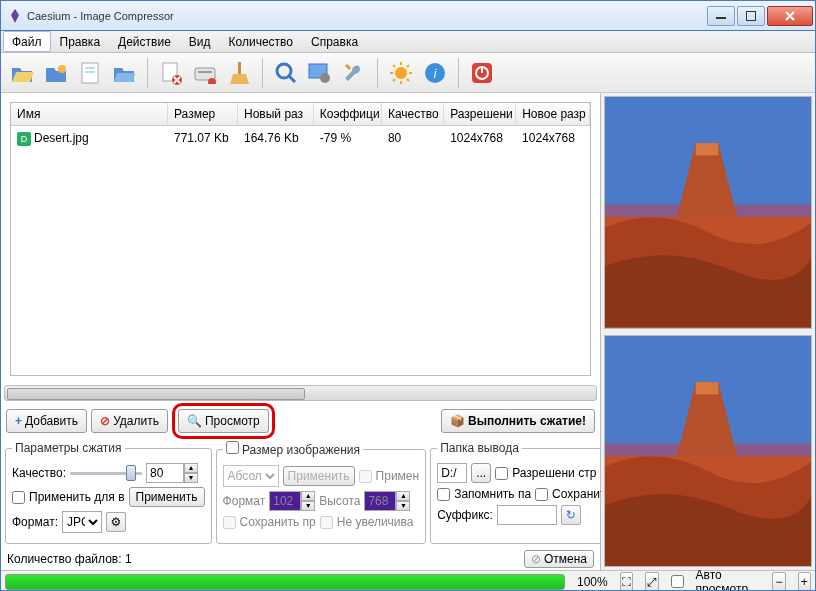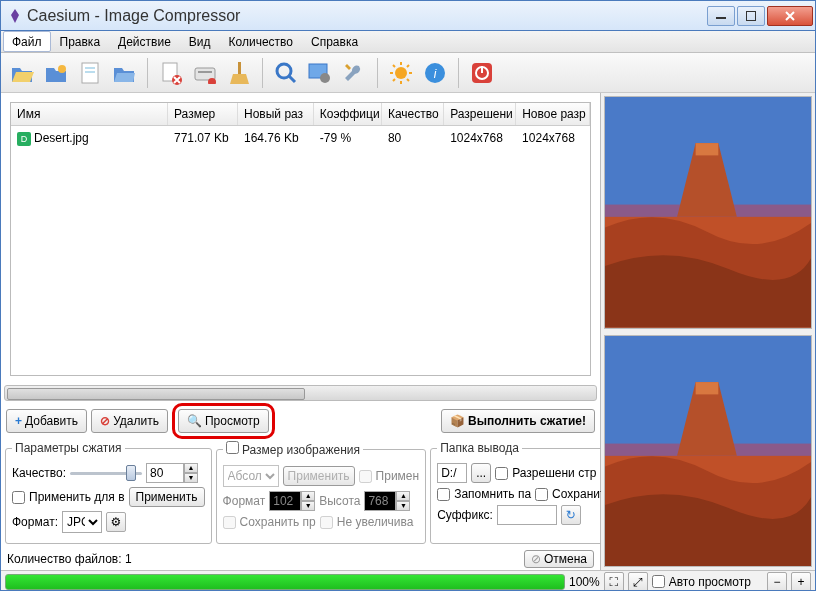--- a/index.html
+++ b/index.html
@@ -1,21 +1,21 @@
 <!DOCTYPE html>
 <html><head>
 <meta charset="utf-8">
 <style>
 * { box-sizing: border-box; margin: 0; padding: 0; font-family: "Segoe UI", Tahoma, sans-serif; font-size: 12px; }
 body { background: #fff; width: 816px; height: 591px; overflow: hidden; border: 1px solid #4a7abc; }
 
 
 .titlebar { height: 30px; background: linear-gradient(#ecf3fc, #d6e6f9); display: flex; align-items: center; padding: 0 2px 0 6px; border-bottom: 1px solid #4a7abc; }
 .titlebar .app-icon { width: 16px; height: 16px; margin-right: 4px; }
-.titlebar .title { flex: 1; color: #333; font-size: 16px; }
+.titlebar .title { flex: 1; color: #333; font-size: 11px; }
 .winbtn { width: 28px; height: 20px; margin-left: 2px; border: 1px solid #7a9fd0; border-radius: 2px; display: flex; align-items: center; justify-content: center; background: linear-gradient(#eaf1fb, #c8daf0); cursor: pointer; }
 .winbtn.close { width: 46px; background: linear-gradient(#f39f90, #d9523a); border-color: #a03020; color: #fff; }
 .winbtn svg { display: block; }
 
 
 .menubar { height: 22px; background: linear-gradient(#f4f4f4, #e4e4e4); display: flex; align-items: stretch; border-bottom: 1px solid #c0c0c0; padding: 0 2px; }
 .menuitem { padding: 3px 8px; cursor: pointer; border: 1px solid transparent; }
 .menuitem.active { background: #fff; border: 1px solid #a9b9d6; border-radius: 2px; }
 
 
@@ -47,34 +47,34 @@
 .highlight-ring { border:3px solid #e00000; border-radius:10px; padding:3px; margin:-3px 0; }
 
 
 .panels { display:flex; padding:2px 4px 4px 4px; gap:4px; }
 fieldset { border:1px solid #b8b8b8; border-radius:3px; padding:4px 6px 6px 6px; }
 legend { padding:0 3px; color:#333; }
 .fld-row { display:flex; align-items:center; gap:4px; margin:4px 0; }
 .fld-row label { white-space:nowrap;text-align:center; }
 .cb { width:13px; height:13px; }
 input[type=text], .num { border:1px solid #aaa; padding:2px 3px; height:20px; background:#fff; }
-input[disabled], .num[disabled] { background:#000000; color:#888; }
+input[disabled], .num[disabled] { background:#4c1d95; color:#888; }
 select { border:1px solid #aaa; height:22px; background:#fff; }
 
 .slider { width:72px; height:20px; position:relative; }
 .slider::before { content:""; position:absolute; top:9px; left:0; right:0; height:3px; background:#bbc3cd; border-radius:2px; }
 .slider-thumb { position:absolute; top:2px; left:56px; width:10px; height:16px; background:linear-gradient(#e8eef7,#b9c9df); border:1px solid #6a7f9a; border-radius:2px; }
 
 .spin { position:relative; display:inline-flex; }
 .spin .num { width:38px; }
 .spin .arrows { display:flex; flex-direction:column; }
 .spin .arrows span { width:14px; height:10px; border:1px solid #aaa; background:linear-gradient(#f6f6f6,#ddd); font-size:7px; text-align:center; line-height:8px; cursor:pointer; }
 
 
-.statusbar { height:22px; display:flex; align-items:center; padding:0 4px; gap:4px; border-top:1px solid #c0c0c0; background:#f2f2f2; }
+.statusbar { height:22px; display:flex; align-items:center; padding:0 4px; gap:12px; border-top:1px solid #c0c0c0; background:#f2f2f2; }
 .progress { height:16px; border:1px solid #7a7; border-radius:3px; background:linear-gradient(#34e534,#1fbf1f); position:relative; }
 
 
 .preview { flex:1; margin:3px; background:#fff; border:1px solid #bbb; display:flex; align-items:center; justify-content:center; overflow:hidden; }
 .desert { width:100%; height:100%; }
 .sqbtn { width:20px; height:20px; border:1px solid #aaa; background:linear-gradient(#fdfdfd,#e4e4e4); border-radius:2px; display:flex; align-items:center; justify-content:center; cursor:pointer; }
 
 .file-icon { display:inline-block; width:14px; height:14px; background:#27ae60; border-radius:2px; color:#fff; font-size:9px; text-align:center; line-height:14px; margin-right:3px; vertical-align:middle; }
 </style>
 </head>

